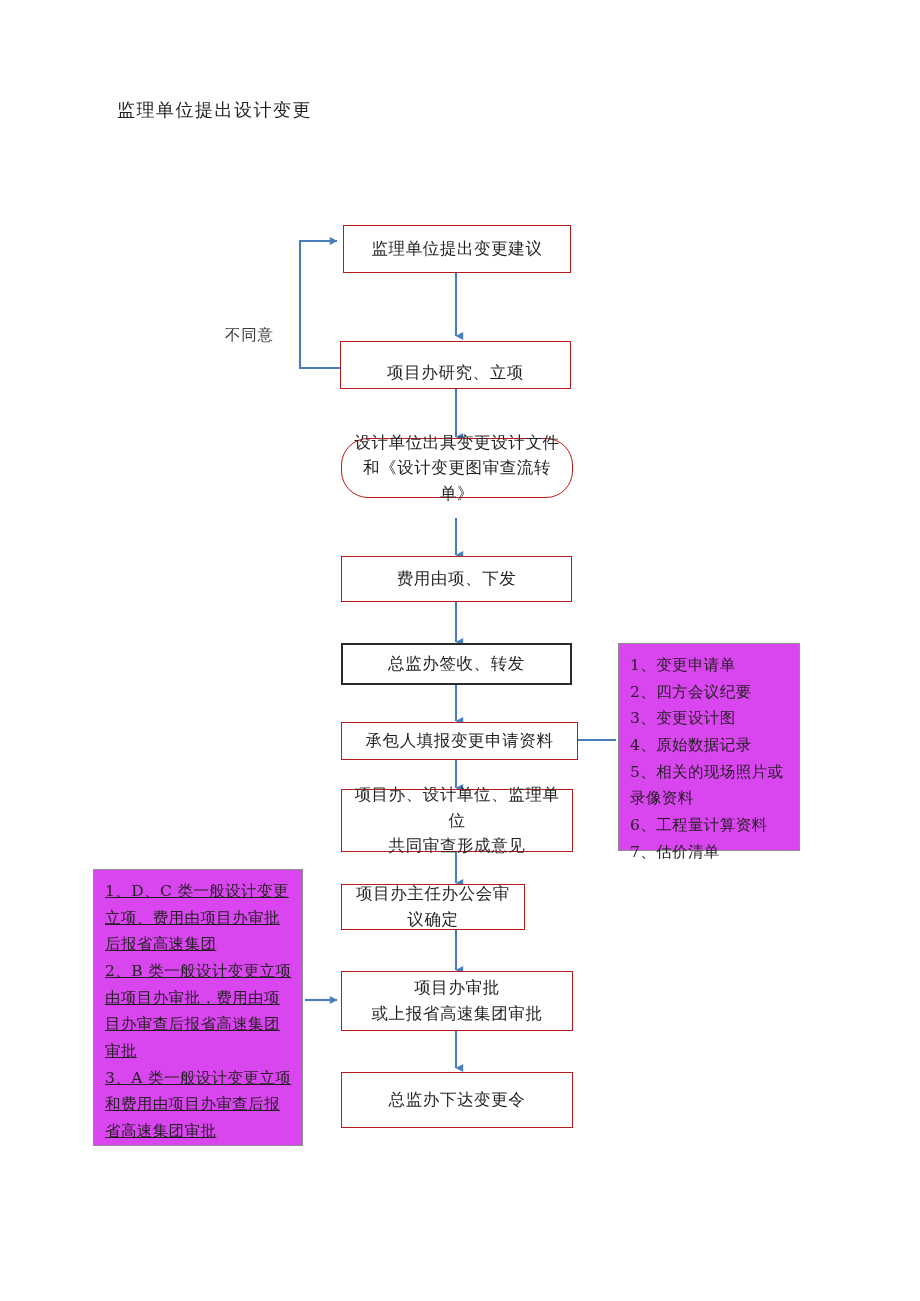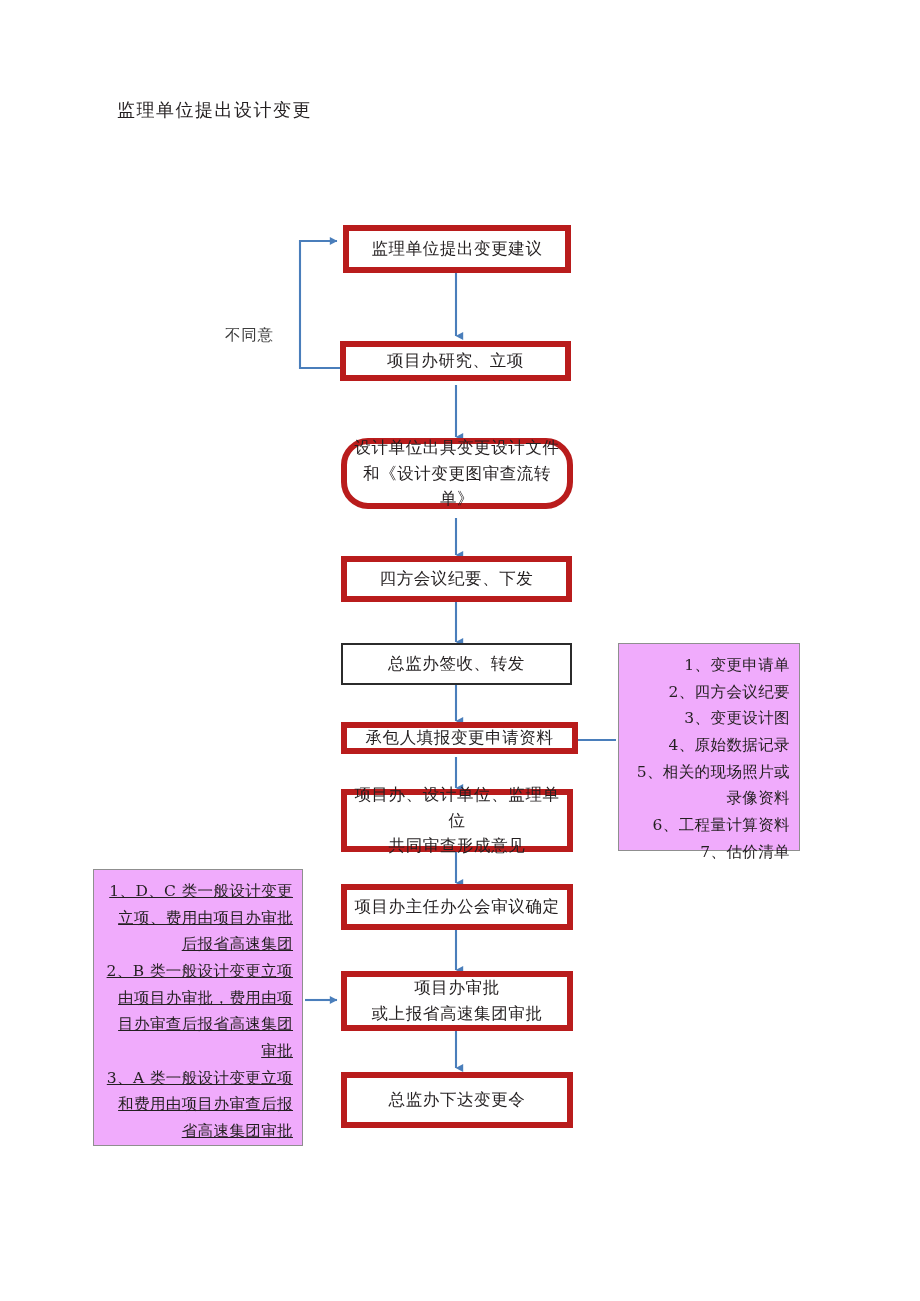--- a/index.html
+++ b/index.html
@@ -26,21 +26,21 @@
     letter-spacing: 1.5px;
     color: #231f20;
     white-space: nowrap;
     font-family: "DejaVu Serif", "Liberation Serif", serif;
   }
   
   .node {
     position: absolute;
     box-sizing: border-box;
     background: #ffffff;
-    border: 6px solid #b91c1c;
+    border: 1px solid #b91c1c;
     display: flex;
     align-items: center;
     justify-content: center;
     text-align: center;
     font-size: 16.5px;
     line-height: 1.55;
     letter-spacing: 0.6px;
     color: #231f20;
     font-family: "DejaVu Serif", "Liberation Serif", serif;
     padding: 2px 6px;
@@ -49,29 +49,29 @@
     border: 2px solid #2b2b2b;
   }
   .node .txt {
     display: block;
     white-space: pre-line;
   }
   
   .note {
     position: absolute;
     box-sizing: border-box;
-    background: #f0abfc;
+    background: #d946ef;
     border: 1px solid #8f8f8f;
     font-size: 15.5px;
     line-height: 1.72;
     letter-spacing: 0.4px;
     color: #231f20;
     font-family: "DejaVu Serif", "Liberation Serif", serif;
     padding: 8px 9px 0 11px;
-    text-align: right;
+    text-align: left;
   }
   .note .txt {
     display: block;
     white-space: pre-line;
   }
   
   .edge-label {
     position: absolute;
     font-size: 15.5px;
     letter-spacing: 0.7px;
@@ -135,47 +135,47 @@
       <line x1="616" y1="740" x2="578" y2="740" marker-end="url(#arrowLeft)"></line>
 
       <line x1="305" y1="1000" x2="337" y2="1000" marker-end="url(#arrowRight)"></line>
     </g>
   </svg>
 
   <div class="node" style="left:343px; top:225px; width:228px; height:48px;">
     <span class="txt">监理单位提出变更建议</span>
   </div>
 
-  <div class="node" style="left:340px; top:341px; width:231px; height:40px;">
+  <div class="node" style="left:340px; top:341px; width:231px; height:48px;align-items:flex-end;">
     <span class="txt">项目办研究、立项</span>
   </div>
 
-  <div class="node" style="left:341px; top:438px; width:232px; height:71px;border-radius:27px;">
+  <div class="node" style="left:341px; top:438px; width:232px; height:60px;border-radius:27px;">
     <span class="txt">设计单位出具变更设计文件
 和《设计变更图审查流转单》</span>
   </div>
 
   <div class="node" style="left:341px; top:556px; width:231px; height:46px;">
-    <span class="txt">四方会议纪要、下发</span>
+    <span class="txt">费用由项、下发</span>
   </div>
 
   <div class="node emphasis" style="left:341px; top:643px; width:231px; height:42px;">
     <span class="txt">总监办签收、转发</span>
   </div>
 
-  <div class="node" style="left:341px; top:722px; width:237px; height:32px;">
+  <div class="node" style="left:341px; top:722px; width:237px; height:38px;">
     <span class="txt">承包人填报变更申请资料</span>
   </div>
 
   <div class="node" style="left:341px; top:789px; width:232px; height:63px;">
     <span class="txt">项目办、设计单位、监理单位
 共同审查形成意见</span>
   </div>
 
-  <div class="node" style="left:341px; top:884px; width:232px; height:46px;">
+  <div class="node" style="left:341px; top:884px; width:184px; height:46px;justify-content:flex-end;">
     <span class="txt">项目办主任办公会审议确定</span>
   </div>
 
   <div class="node" style="left:341px; top:971px; width:232px; height:60px;justify-content:center;">
     <span class="txt">项目办审批
 或上报省高速集团审批</span>
   </div>
 
   <div class="node" style="left:341px; top:1072px; width:232px; height:56px;">
     <span class="txt">总监办下达变更令</span>

